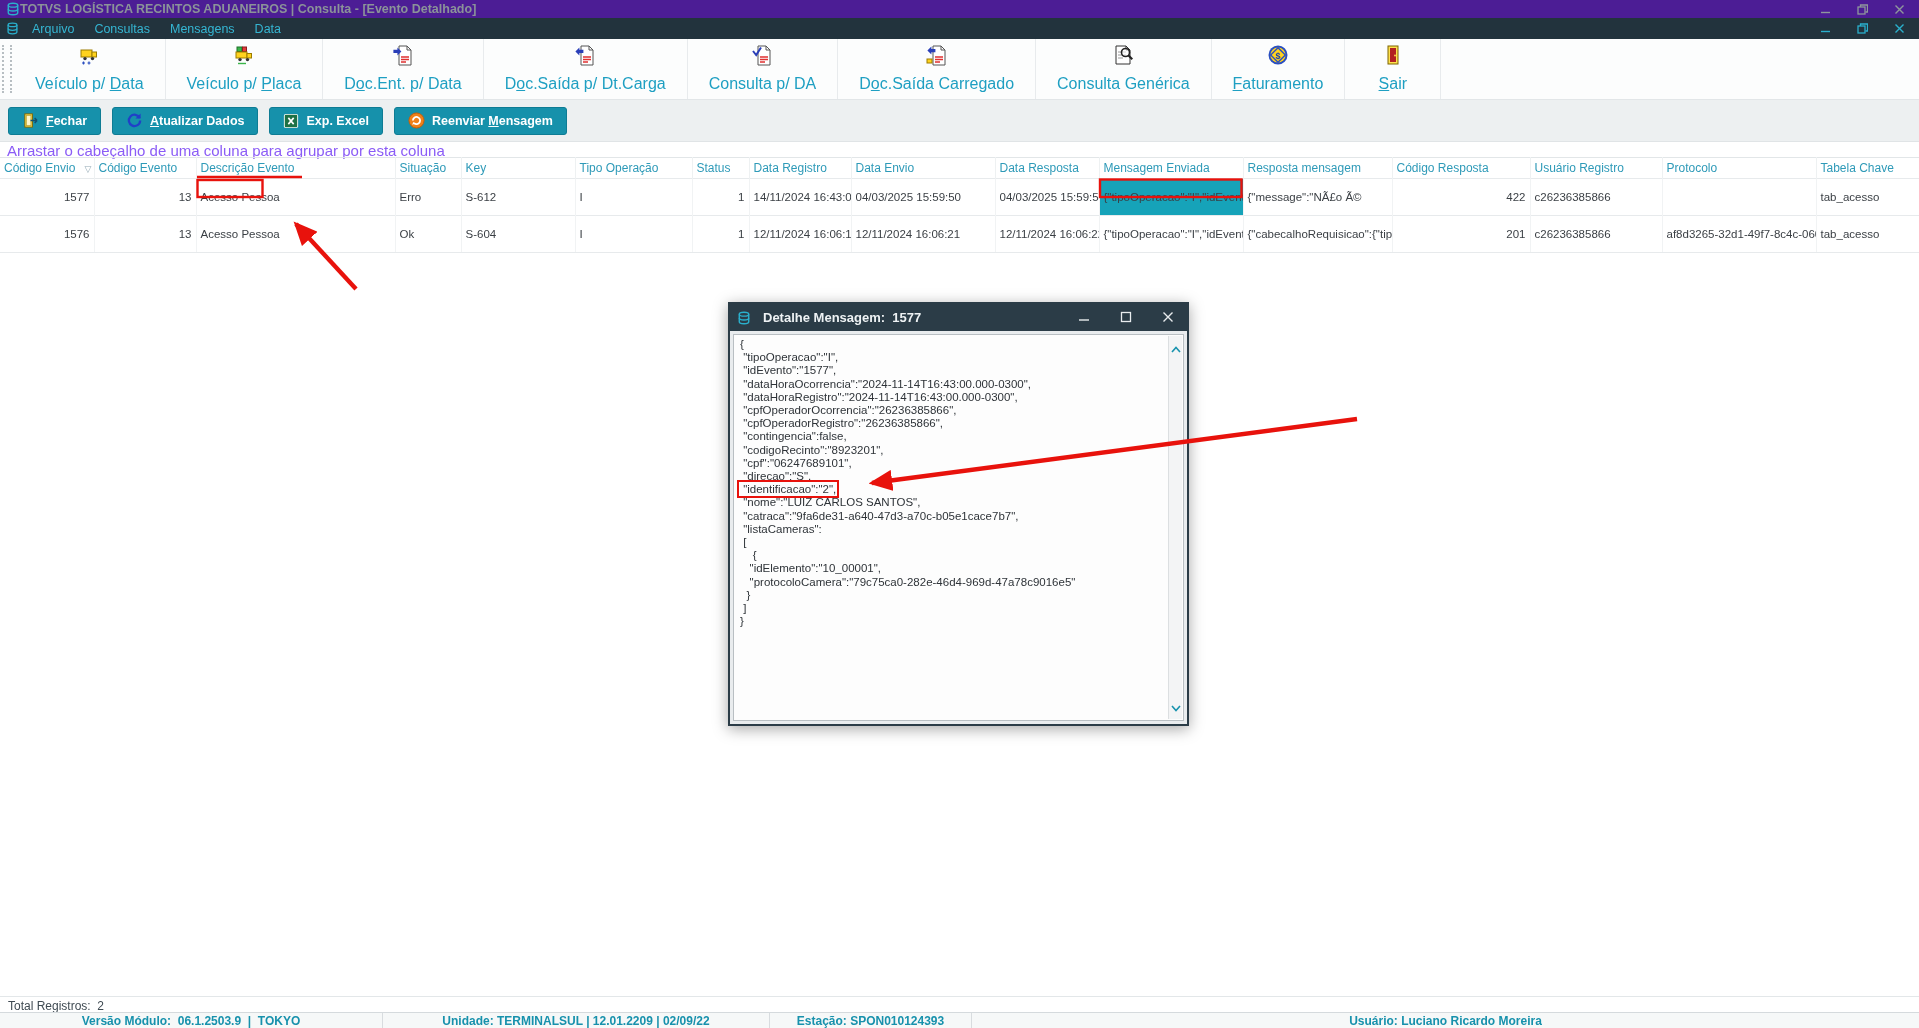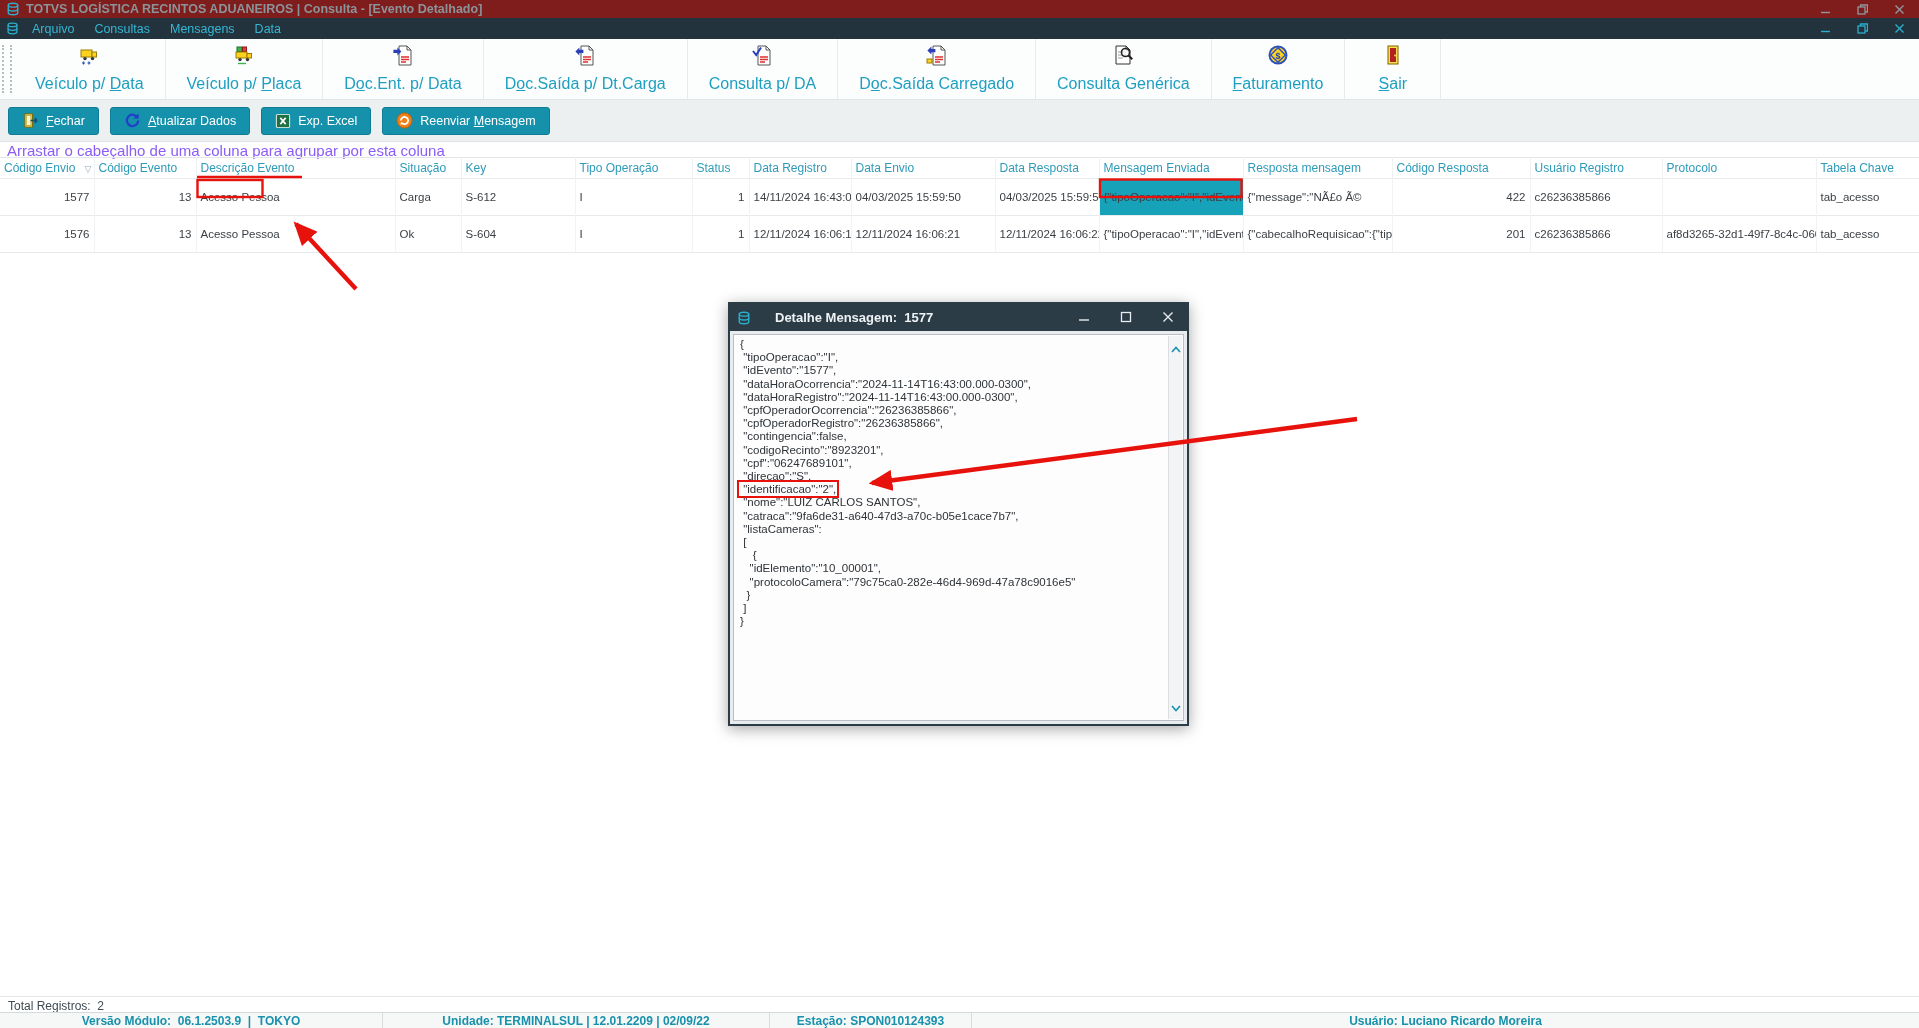--- a/index.html
+++ b/index.html
@@ -1,47 +1,47 @@
 <!DOCTYPE html>
 <html><head>
 <meta charset="utf-8">
 <style>
 *{margin:0;padding:0;box-sizing:border-box}
 html,body{width:1919px;height:1028px;overflow:hidden}
 body{position:relative;background:#fff;font-family:"Liberation Sans","DejaVu Sans",sans-serif;color:#3a4045}
 .ws-pre{white-space:pre}
 
-.titlebar{position:absolute;top:0;left:0;right:0;height:18px;background:#7f1d1d;display:flex;align-items:center;padding:0 6px;gap:6px}
+.titlebar{position:absolute;top:0;left:0;right:0;height:18px;background:#4c1d95;display:flex;align-items:center;padding:0 6px;gap:0}
 .titlebar .title{font-size:12.5px;font-weight:bold;color:#8b9399;white-space:pre;overflow:hidden}
 .win-controls{margin-left:auto;display:flex;align-items:center;gap:26px;padding-right:8px}
 .win-controls .wc{width:11px;height:11px;display:inline-flex;align-items:center;justify-content:center;cursor:pointer}
 
 .menubar{position:absolute;top:18px;left:0;right:0;height:21px;background:#22333d;display:flex;align-items:center;padding:0 6px;gap:2px}
 .menubar .menu-item{font-size:12.5px;color:#35b6d3;padding:0 9px;cursor:pointer}
 
 .toolbar{position:absolute;top:39px;left:0;right:0;height:61px;background:#fcfdfd;border-bottom:1px solid #e2e6e8;display:flex;align-items:stretch}
 .drag-dots{width:10px;margin:6px 2px;border-left:2px dotted #b7bec2;border-right:2px dotted #b7bec2}
 .tb-item{display:flex;flex-direction:column;align-items:center;justify-content:center;gap:4px;padding:4px 21px 6px;border-right:1px solid #e8ebed;cursor:pointer;min-width:96px}
 .tb-item .tb-label{font-size:16px;color:#1e9fc2;white-space:nowrap}
 
 .actionbar{position:absolute;top:100px;left:0;right:0;height:42px;background:#edf0f1;border-bottom:1px solid #e0e4e6;display:flex;align-items:center;padding:0 8px;gap:11px}
-.abtn{height:28px;background:#1691ab;border:1px solid #0e7c94;border-radius:3px;color:#fff;font-size:12.5px;font-weight:400;display:inline-flex;align-items:center;gap:7px;padding:0 13px;cursor:pointer}
+.abtn{height:28px;background:#1691ab;border:1px solid #0e7c94;border-radius:3px;color:#fff;font-size:12.5px;font-weight:700;display:inline-flex;align-items:center;gap:7px;padding:0 13px;cursor:pointer}
 
 .hint{position:absolute;top:142px;left:7px;font-size:15px;color:#8b5cf6;white-space:nowrap}
 table.grid{position:absolute;top:157px;left:0;width:1919px;table-layout:fixed;border-collapse:collapse}
 table.grid th{height:21px;font-weight:normal;font-size:12px;color:#2e9ab8;text-align:left;padding:0 4px;border-top:1px solid #e2e6e8;border-right:1px solid #eef1f2;white-space:nowrap;overflow:hidden;cursor:pointer}
 table.grid td{height:18px;font-size:11.5px;color:#3a3f44;padding:12px 4px;border-top:1px solid #e7eaec;border-right:1px solid #f1f3f4;white-space:nowrap;overflow:hidden;cursor:default}
 table.grid tbody tr:last-child td{border-bottom:1px solid #e7eaec}
 td.num,th.num{text-align:right}
 td.pad-r{padding-right:30px}
 td.sel{background:#16a3b9;color:#fff}
 .sort-glyph{color:#93a9b4;font-size:9px;margin-left:9px}
 
 .dialog{position:absolute;left:728px;top:302px;width:461px;height:424px;background:#2b3c47;border:2px solid #2b3c47;z-index:5;box-shadow:0 3px 14px rgba(0,0,0,.35)}
-.dlg-title{height:27px;background:#2b3c47;display:flex;align-items:center;gap:24px;padding:0 7px}
+.dlg-title{height:27px;background:#2b3c47;display:flex;align-items:center;gap:12px;padding:0 7px}
 .dlg-title .dlg-text{font-size:13px;font-weight:bold;color:#eef2f4;white-space:pre}
 .dlg-controls{margin-left:auto;display:flex;align-items:center;gap:30px;padding-right:6px}
 .dlg-body{position:absolute;top:27px;left:0;right:0;bottom:0;background:#e9ecee;padding:3px}
 .dlg-inner{position:relative;width:100%;height:100%;background:#fdfdfd;border:1px solid #b9bfc3;overflow:hidden}
 .json-area{position:absolute;top:3px;left:6px;right:16px;bottom:3px;font-size:11.5px;line-height:13.2px;color:#2e3338}
 .json-line{white-space:pre}
 .json-line .hl{outline:2.5px solid #e8120c;outline-offset:1px}
 .dlg-scroll{position:absolute;top:1px;right:1px;bottom:1px;width:14px;background:#f3f4f5;border-left:1px solid #dcdfe1;display:flex;flex-direction:column;justify-content:space-between;align-items:center;padding:3px 0;cursor:pointer}
 
 .annotations{position:absolute;inset:0;z-index:9;pointer-events:none}
@@ -301,21 +301,21 @@
       <th>Usuário Registro</th>
       <th>Protocolo</th>
       <th>Tabela Chave</th>
     </tr>
   </thead>
   <tbody>
     <tr>
       <td class="num pad-r">1577</td>
       <td class="num">13</td>
       <td>Acesso Pessoa</td>
-      <td>Carga</td>
+      <td>Erro</td>
       <td>S-612</td>
       <td>I</td>
       <td class="num">1</td>
       <td>14/11/2024 16:43:00</td>
       <td>04/03/2025 15:59:50</td>
       <td>04/03/2025 15:59:52</td>
       <td class="sel">{"tipoOperacao":"I","idEvent</td>
       <td>{"message":"NÃ£o Ã©</td>
       <td class="num">422</td>
       <td>c26236385866</td>

